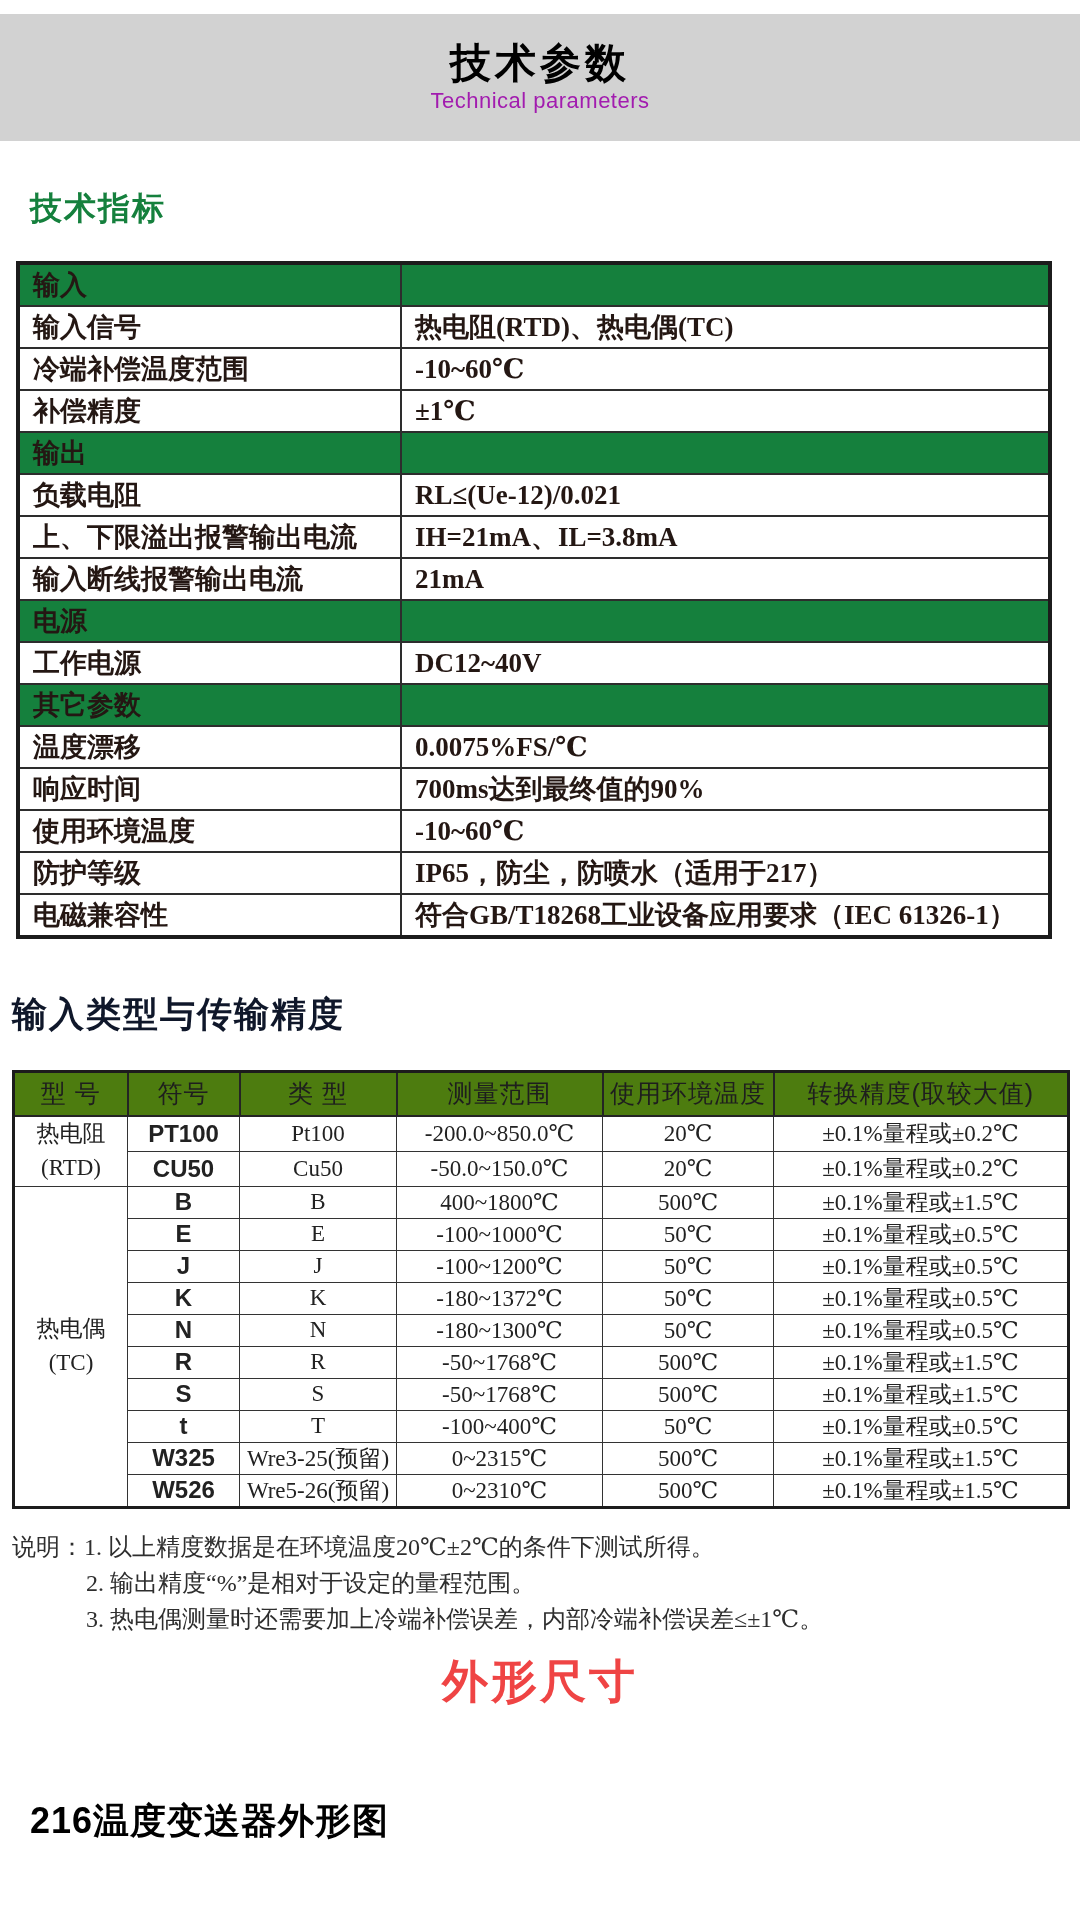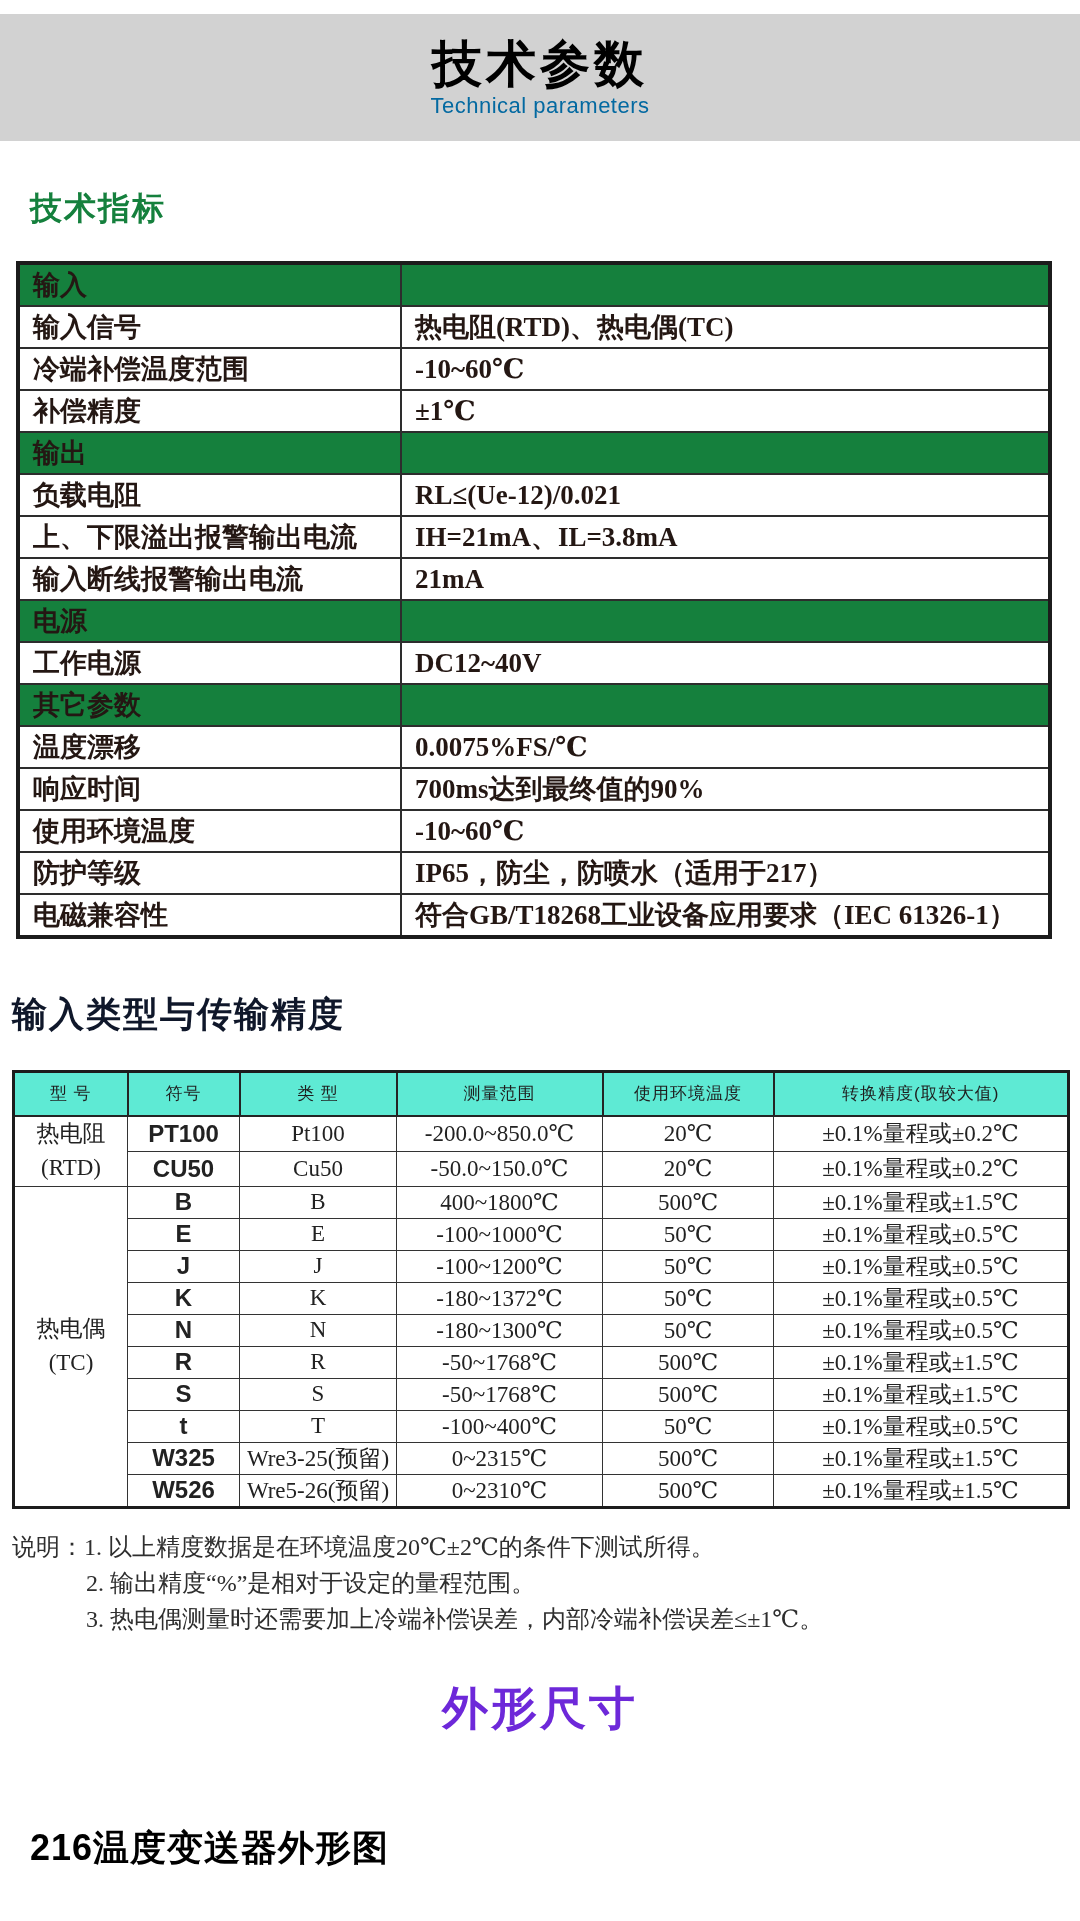--- a/index.html
+++ b/index.html
@@ -6,27 +6,27 @@
   html,body { margin:0; padding:0; }
   body {
     width:1080px; min-height:1921px; background:#ffffff;
     font-family:"Liberation Sans","DejaVu Sans",sans-serif; color:#1b1b1b;
   }
   
   .banner {
     margin-top:14px; height:127px; background:#d2d2d2;
     display:flex; flex-direction:column; align-items:center; justify-content:center;
   }
-  .banner-title { font-size:50px; font-weight:bold; letter-spacing:4px; color:#000; line-height:1.08; }
-  .banner-sub   { font-size:22px; color:#0369a1; margin-top:2px; letter-spacing:0.5px; }
+  .banner-title { font-size:41px; font-weight:bold; letter-spacing:4px; color:#000; line-height:1.08; }
+  .banner-sub   { font-size:22px; color:#a21caf; margin-top:2px; letter-spacing:0.5px; }
 
   
   .spec-heading    { margin:46px 0 0 30px; font-size:32px; font-weight:bold; color:#15803d; letter-spacing:2px; }
   .acc-heading     { margin:52px 0 0 12px; font-size:35px; font-weight:bold; color:#0f172a;   letter-spacing:2px; }
-  .dim-heading     { margin:41px 0 0 0; text-align:center; font-size:46px; font-weight:bold; color:#6d28d9; letter-spacing:3px; }
+  .dim-heading     { margin:14px 0 0 0; text-align:center; font-size:46px; font-weight:bold; color:#ef4444; letter-spacing:3px; }
   .outline-heading { margin:84px 0 0 30px; font-size:36px; font-weight:bold; color:#000; letter-spacing:1px; }
 
   
   .spec-table {
     border-collapse:collapse; table-layout:fixed;
     margin:30px 0 0 16px; width:1032px;
     border:4px solid #1c1c1c;
   }
   .spec-table td {
     border:2px solid #2d2d2d; height:41px; padding:2px 8px 2px 13px;
@@ -36,23 +36,23 @@
   .spec-table tr.sec td { background:#15803d; }
 
   
   .acc-table {
     border-collapse:collapse; table-layout:fixed;
     margin:32px 0 0 12px; width:1057px;
     border:3px solid #1c1c1c;
     font-family:"Liberation Serif","DejaVu Serif",serif;
   }
   .acc-table th {
-    background:#5eead4; border:2px solid #242424; height:44px;
+    background:#4d7c0f; border:2px solid #242424; height:44px;
     font-family:"Liberation Sans","DejaVu Sans",sans-serif; font-weight:normal;
-    font-size:17px; color:#1e1e1e; letter-spacing:1px;
+    font-size:25px; color:#1e1e1e; letter-spacing:1px;
   }
   .acc-table td {
     border:1px solid #333333; height:29px; text-align:center;
     font-size:23px; color:#222222; padding:0 4px; white-space:nowrap; overflow:hidden;
   }
   .acc-table td.sym { font-family:"Liberation Sans","DejaVu Sans",sans-serif; font-weight:bold; font-size:24px; }
   .acc-table td.model { font-size:23px; line-height:1.5; }
 
   
   .notes { margin:20px 0 0 12px; font-family:"Liberation Serif","DejaVu Serif",serif;

